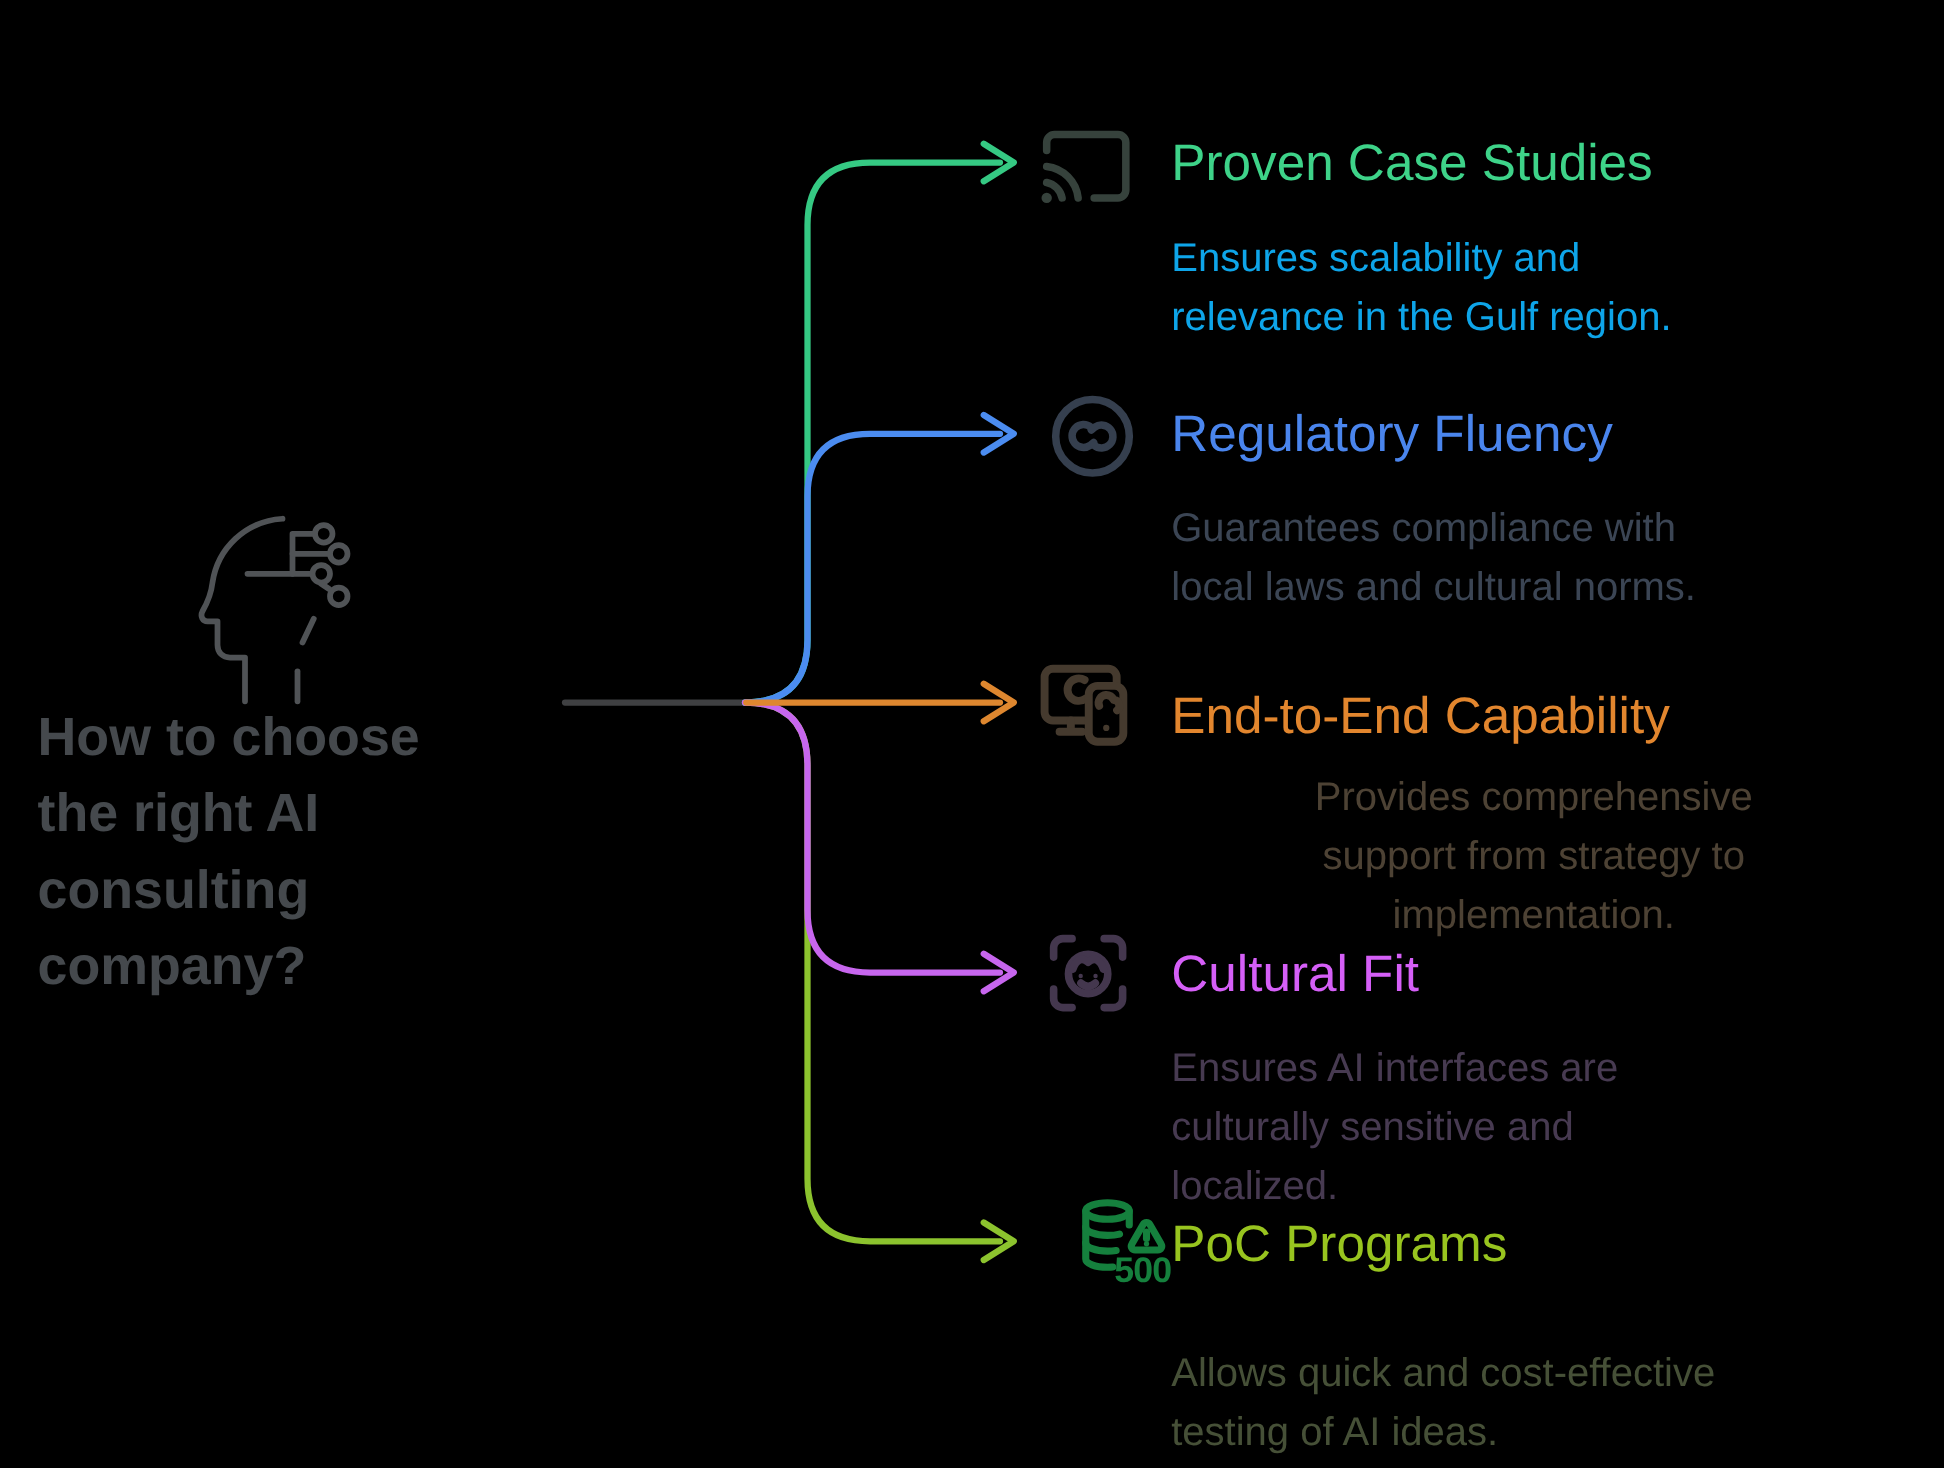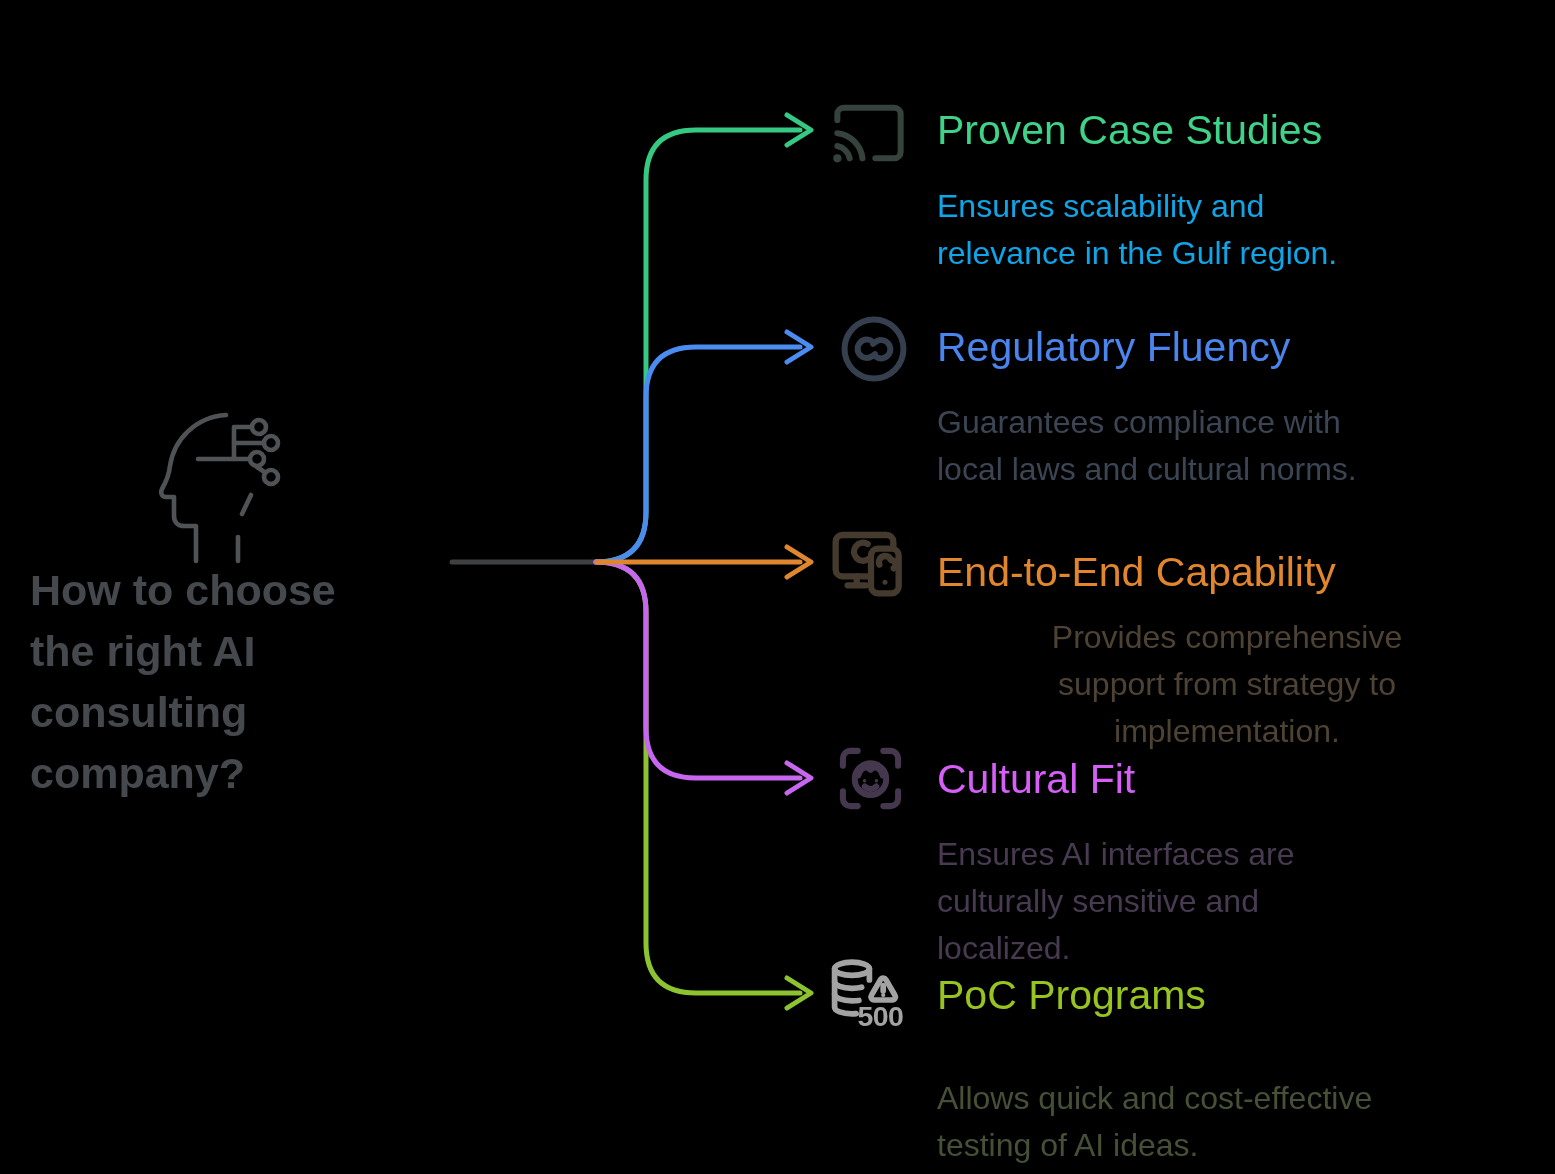--- a/index.html
+++ b/index.html
@@ -126,21 +126,21 @@
       <circle cx="10.15" cy="12.7" r="0.55" fill="currentColor" stroke="none"></circle>
       <circle cx="13.85" cy="12.7" r="0.55" fill="currentColor" stroke="none"></circle>
       <path d="M10.2 14.5c1.2 1.1 2.4 1.1 3.6 0"></path>
     </svg>
   </div>
   <div class="branch-title" style="top: 759px; color: rgb(213, 95, 247);">Cultural Fit</div>
   <div class="branch-desc" style="top: 831px; color: rgb(71, 58, 81);">Ensures AI interfaces are
 culturally sensitive and
 localized.</div>
 
-  <div class="branch-icon" style="left: 828px; top: 958px; width: 84px; height: 78px; color: #a3a3a3;">
+  <div class="branch-icon" style="left: 862px; top: 958px; width: 84px; height: 78px; color: #15803d;">
     <svg viewBox="0 0 28 26">
       <ellipse cx="8" cy="3.6" rx="5.8" ry="2.2"></ellipse>
       <path d="M2.2 3.6 V16.4 c0 1.2 2.5 2.2 5.8 2.2 .5 0 1 0 1.4-.05"></path>
       <path d="M13.8 3.6 V7.3"></path>
       <path d="M2.2 7.9 c0 1.2 2.6 2.2 5.8 2.2 1.2 0 2.3-.1 3.2-.35"></path>
       <path d="M2.2 12.1 c0 1.2 2.6 2.2 5.8 2.2 .8 0 1.6-.05 2.3-.15"></path>
       <path d="M17.5 7.2 a1.05 1.05 0 0 1 1.8 0 l3 5.2 a1.05 1.05 0 0 1-.9 1.6 h-6 a1.05 1.05 0 0 1-.9-1.6 z"></path>
       <path d="M18.4 9.2 v1.7"></path>
       <path d="M18.4 12.35 h.01" stroke-width="1.4"></path>
       <text class="i500" x="9.8" y="22.6" font-size="9.5" fill="currentColor" stroke="none">500</text>

